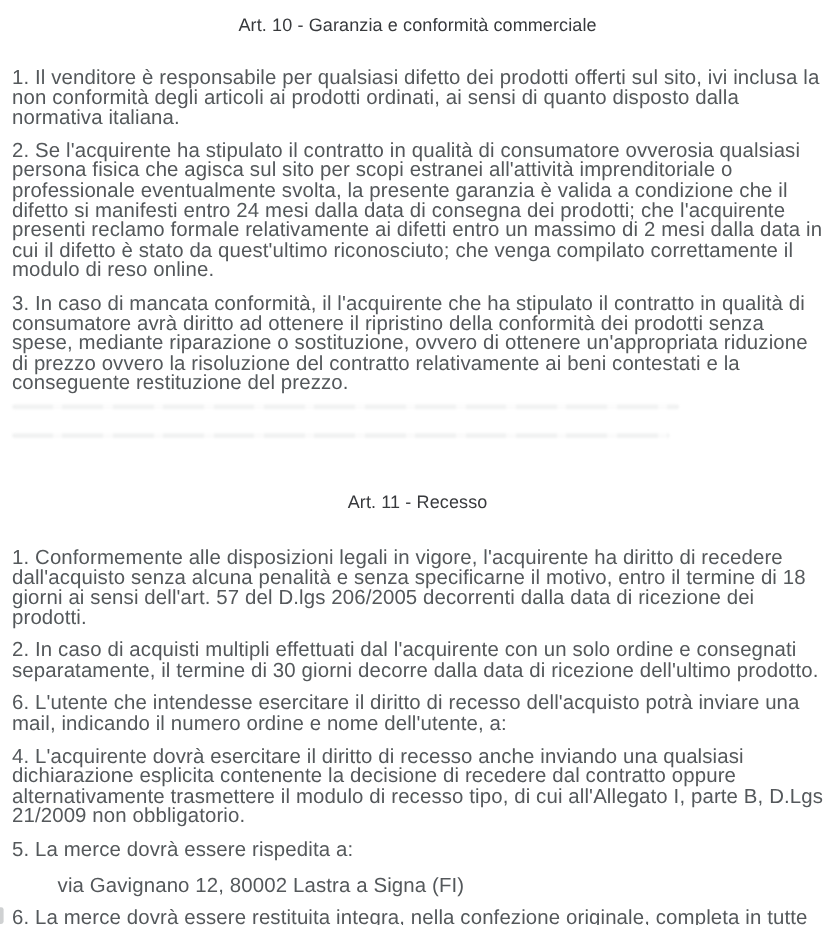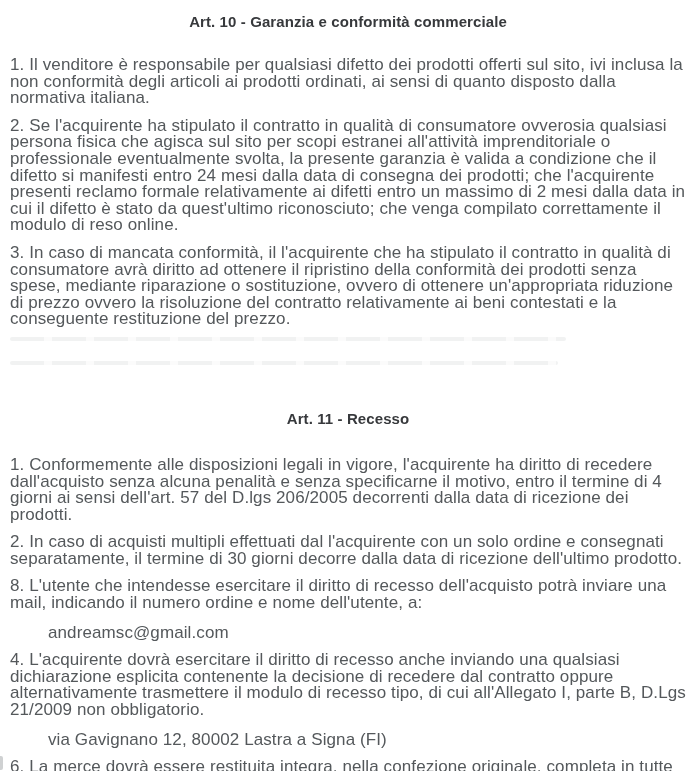--- a/index.html
+++ b/index.html
@@ -12,21 +12,21 @@
     position: relative;
     height: 771px;
     overflow: hidden;
     color: #54585b;
   }
   .doc {
     padding: 12px 10px 0 10px;
   }
   .section-title {
     font-size: 15px;
-    font-weight: bold;
+    font-weight: normal;
     text-align: center;
     color: #37393c;
     letter-spacing: 0.1px;
     line-height: 19px;
   }
   .title-art10 { margin-bottom: 26px; }
   .title-art11 { margin-top: 44px; margin-bottom: 29px; }
   p.body-par {
     font-size: 17px;
     line-height: 16.6px;
@@ -71,24 +71,24 @@
     <p class="body-par">1. Il venditore è responsabile per qualsiasi difetto dei prodotti offerti sul sito, ivi inclusa la non conformità degli articoli ai prodotti ordinati, ai sensi di quanto disposto dalla normativa italiana.</p>
     <p class="body-par">2. Se l'acquirente ha stipulato il contratto in qualità di consumatore ovverosia qualsiasi persona fisica che agisca sul sito per scopi estranei all'attività imprenditoriale o professionale eventualmente svolta, la presente garanzia è valida a condizione che il difetto si manifesti entro 24 mesi dalla data di consegna dei prodotti; che l'acquirente presenti reclamo formale relativamente ai difetti entro un massimo di 2 mesi dalla data in cui il difetto è stato da quest'ultimo riconosciuto; che venga compilato correttamente il modulo di reso online.</p>
     <p class="body-par">3. In caso di mancata conformità, il l'acquirente che ha stipulato il contratto in qualità di consumatore avrà diritto ad ottenere il ripristino della conformità dei prodotti senza spese, mediante riparazione o sostituzione, ovvero di ottenere un'appropriata riduzione di prezzo ovvero la risoluzione del contratto relativamente ai beni contestati e la conseguente restituzione del prezzo.</p>
   </section>
 
   <div class="ghost-line ghost-1"></div>
   <div class="ghost-line ghost-2"></div>
 
   <section>
     <h2 class="section-title title-art11">Art. 11 - Recesso</h2>
-    <p class="body-par">1. Conformemente alle disposizioni legali in vigore, l'acquirente ha diritto di recedere dall'acquisto senza alcuna penalità e senza specificarne il motivo, entro il termine di 4 giorni ai sensi dell'art. 57 del D.lgs 206/2005 decorrenti dalla data di ricezione dei prodotti.</p>
+    <p class="body-par">1. Conformemente alle disposizioni legali in vigore, l'acquirente ha diritto di recedere dall'acquisto senza alcuna penalità e senza specificarne il motivo, entro il termine di 18 giorni ai sensi dell'art. 57 del D.lgs 206/2005 decorrenti dalla data di ricezione dei prodotti.</p>
     <p class="body-par">2. In caso di acquisti multipli effettuati dal l'acquirente con un solo ordine e consegnati separatamente, il termine di 30 giorni decorre dalla data di ricezione dell'ultimo prodotto.</p>
-    <p class="body-par">8. L'utente che intendesse esercitare il diritto di recesso dell'acquisto potrà inviare una mail, indicando il numero ordine e nome dell'utente, a:</p>
-    <p class="body-par indent">andreamsc@gmail.com</p>
+    <p class="body-par">6. L'utente che intendesse esercitare il diritto di recesso dell'acquisto potrà inviare una mail, indicando il numero ordine e nome dell'utente, a:</p>
     <p class="body-par">4. L'acquirente dovrà esercitare il diritto di recesso anche inviando una qualsiasi dichiarazione esplicita contenente la decisione di recedere dal contratto oppure alternativamente trasmettere il modulo di recesso tipo, di cui all'Allegato I, parte B, D.Lgs 21/2009 non obbligatorio.</p>
+    <p class="body-par">5. La merce dovrà essere rispedita a:</p>
     <p class="body-par indent">via Gavignano 12, 80002 Lastra a Signa (FI)</p>
     <p class="body-par"><span>6. La merce dovrà essere restituita integra, nella confezione originale, completa in tutte le sue parti e completa della documentazione fiscale annessa. Fatta salva la facoltà di verificare il rispetto di quanto sopra, il sito provvederà a rimborsare l'importo dei prodotti oggetto del recesso entro un termine massimo di </span><mark class="find-highlight">7</mark><span> giorni, comprensivo degli eventuali costi di spedizione.</span></p>
   </section>
 
 </main>
 
 <div class="edge-artifact"></div>
 
 </body></html>

